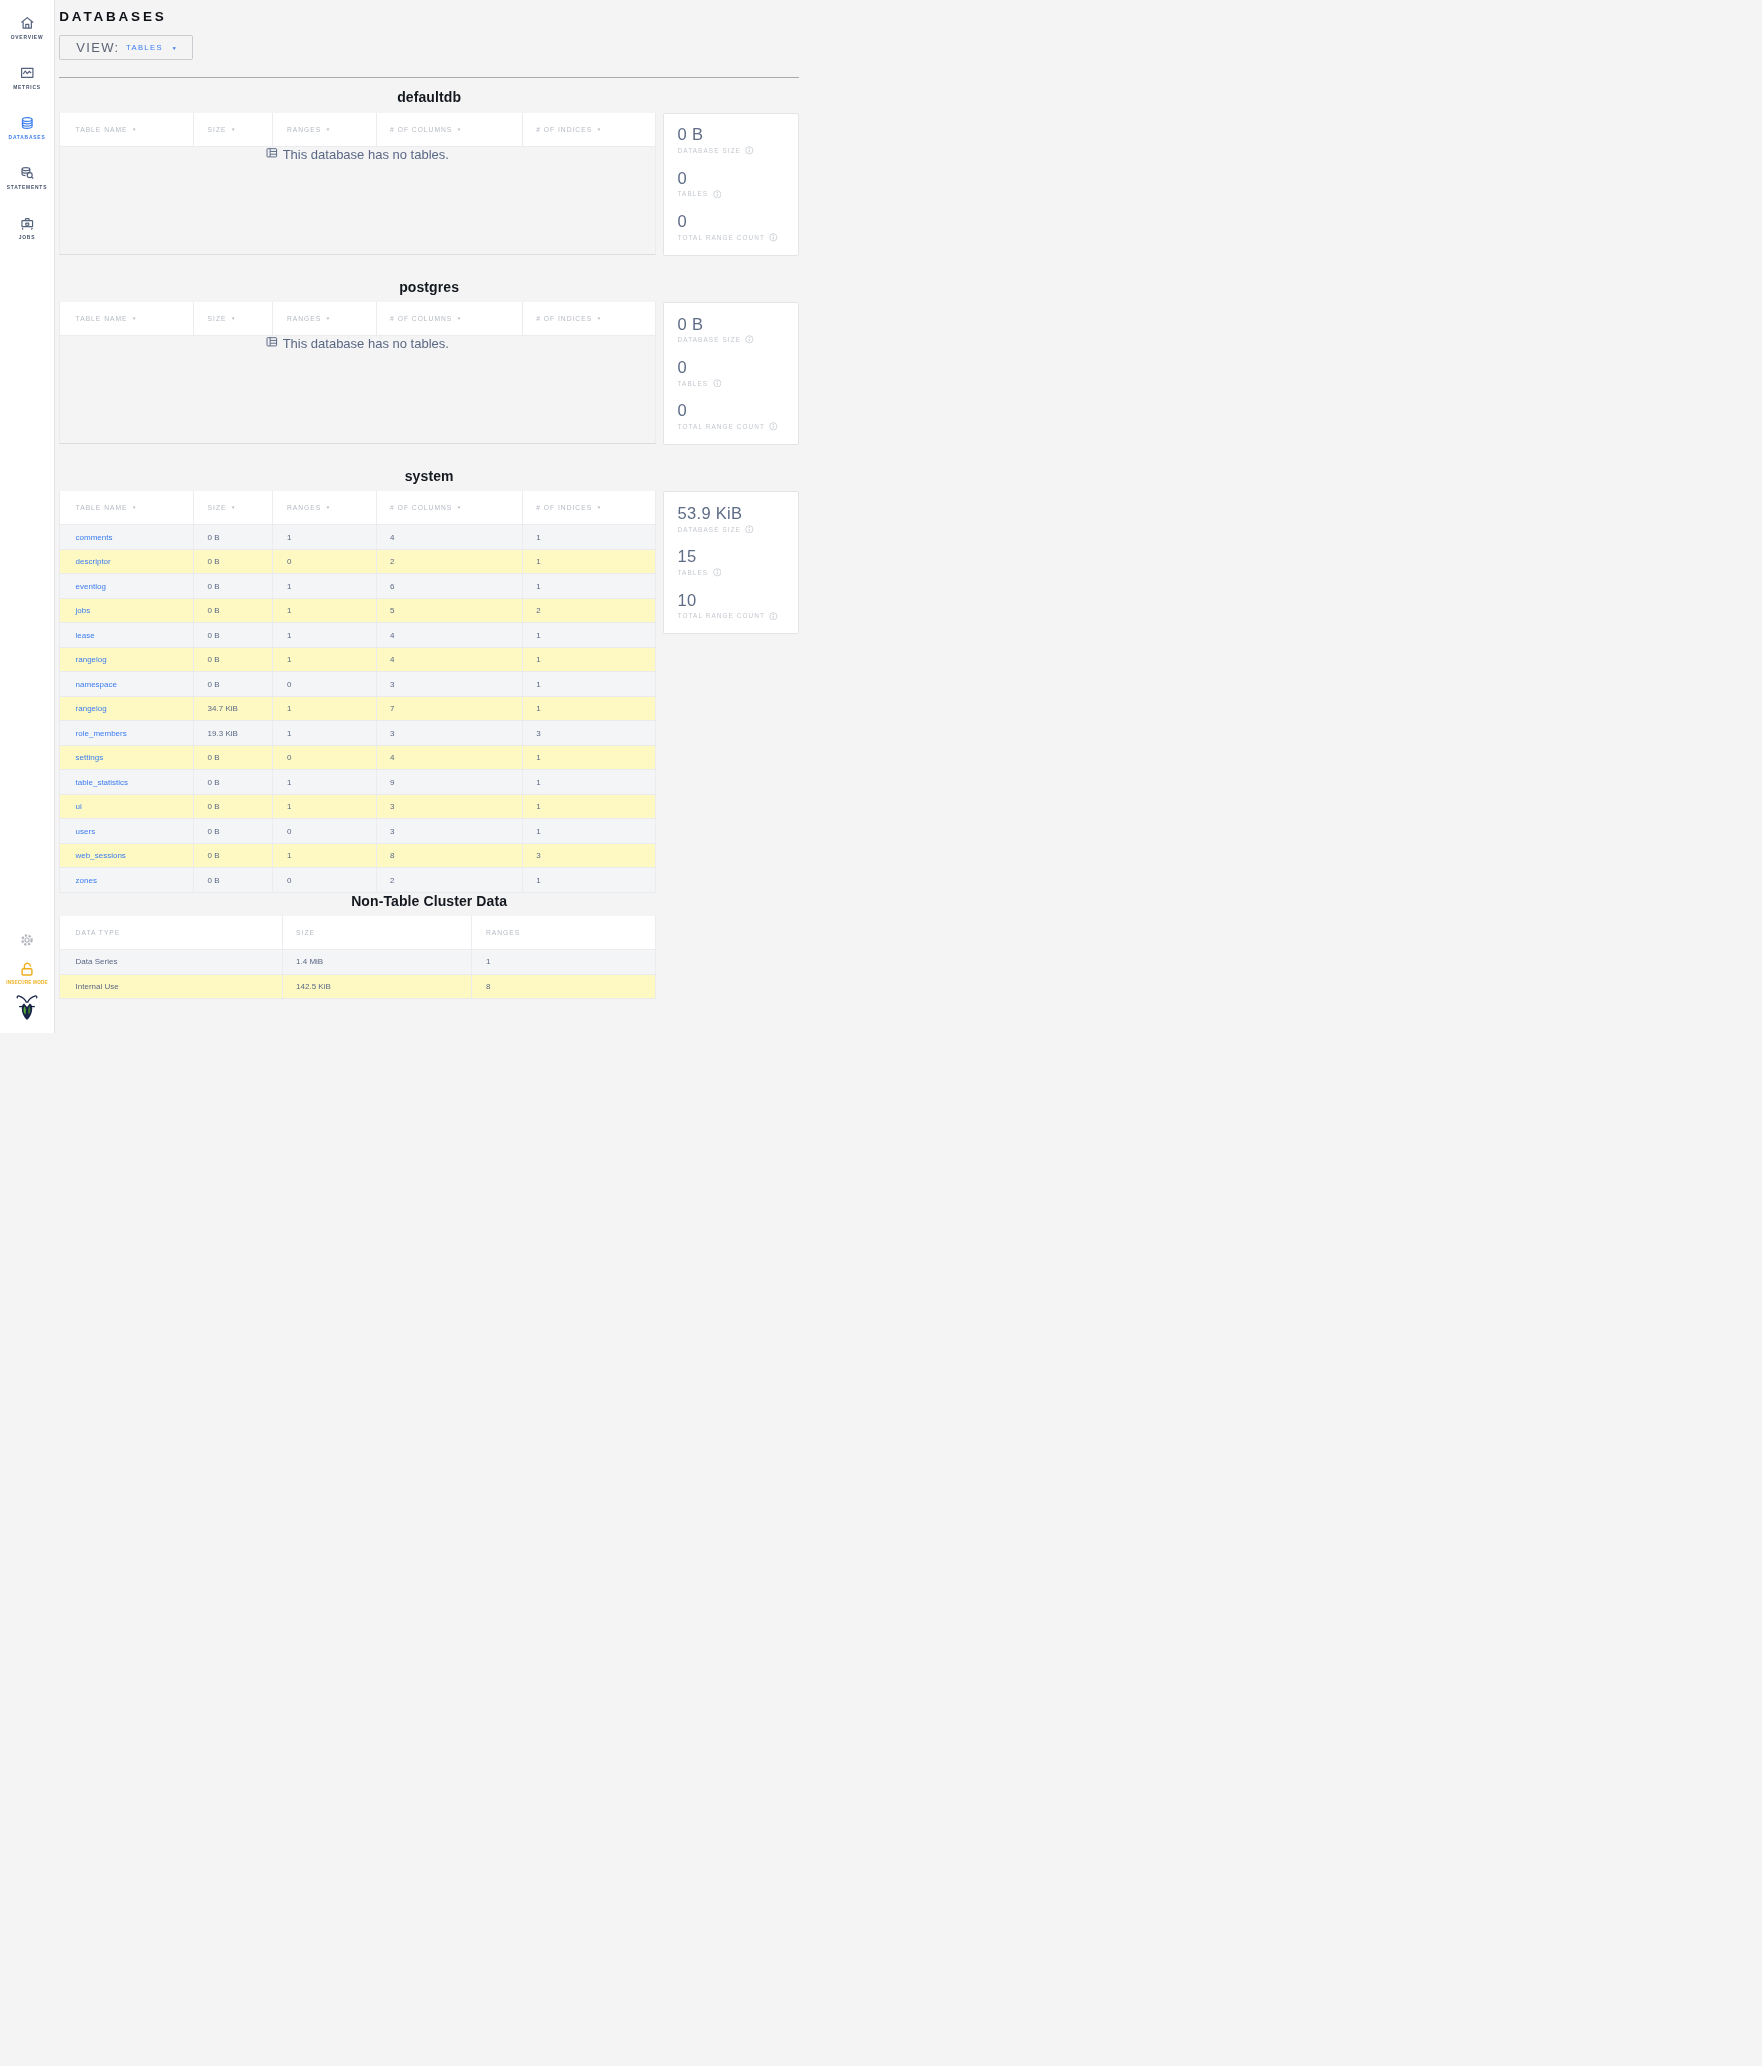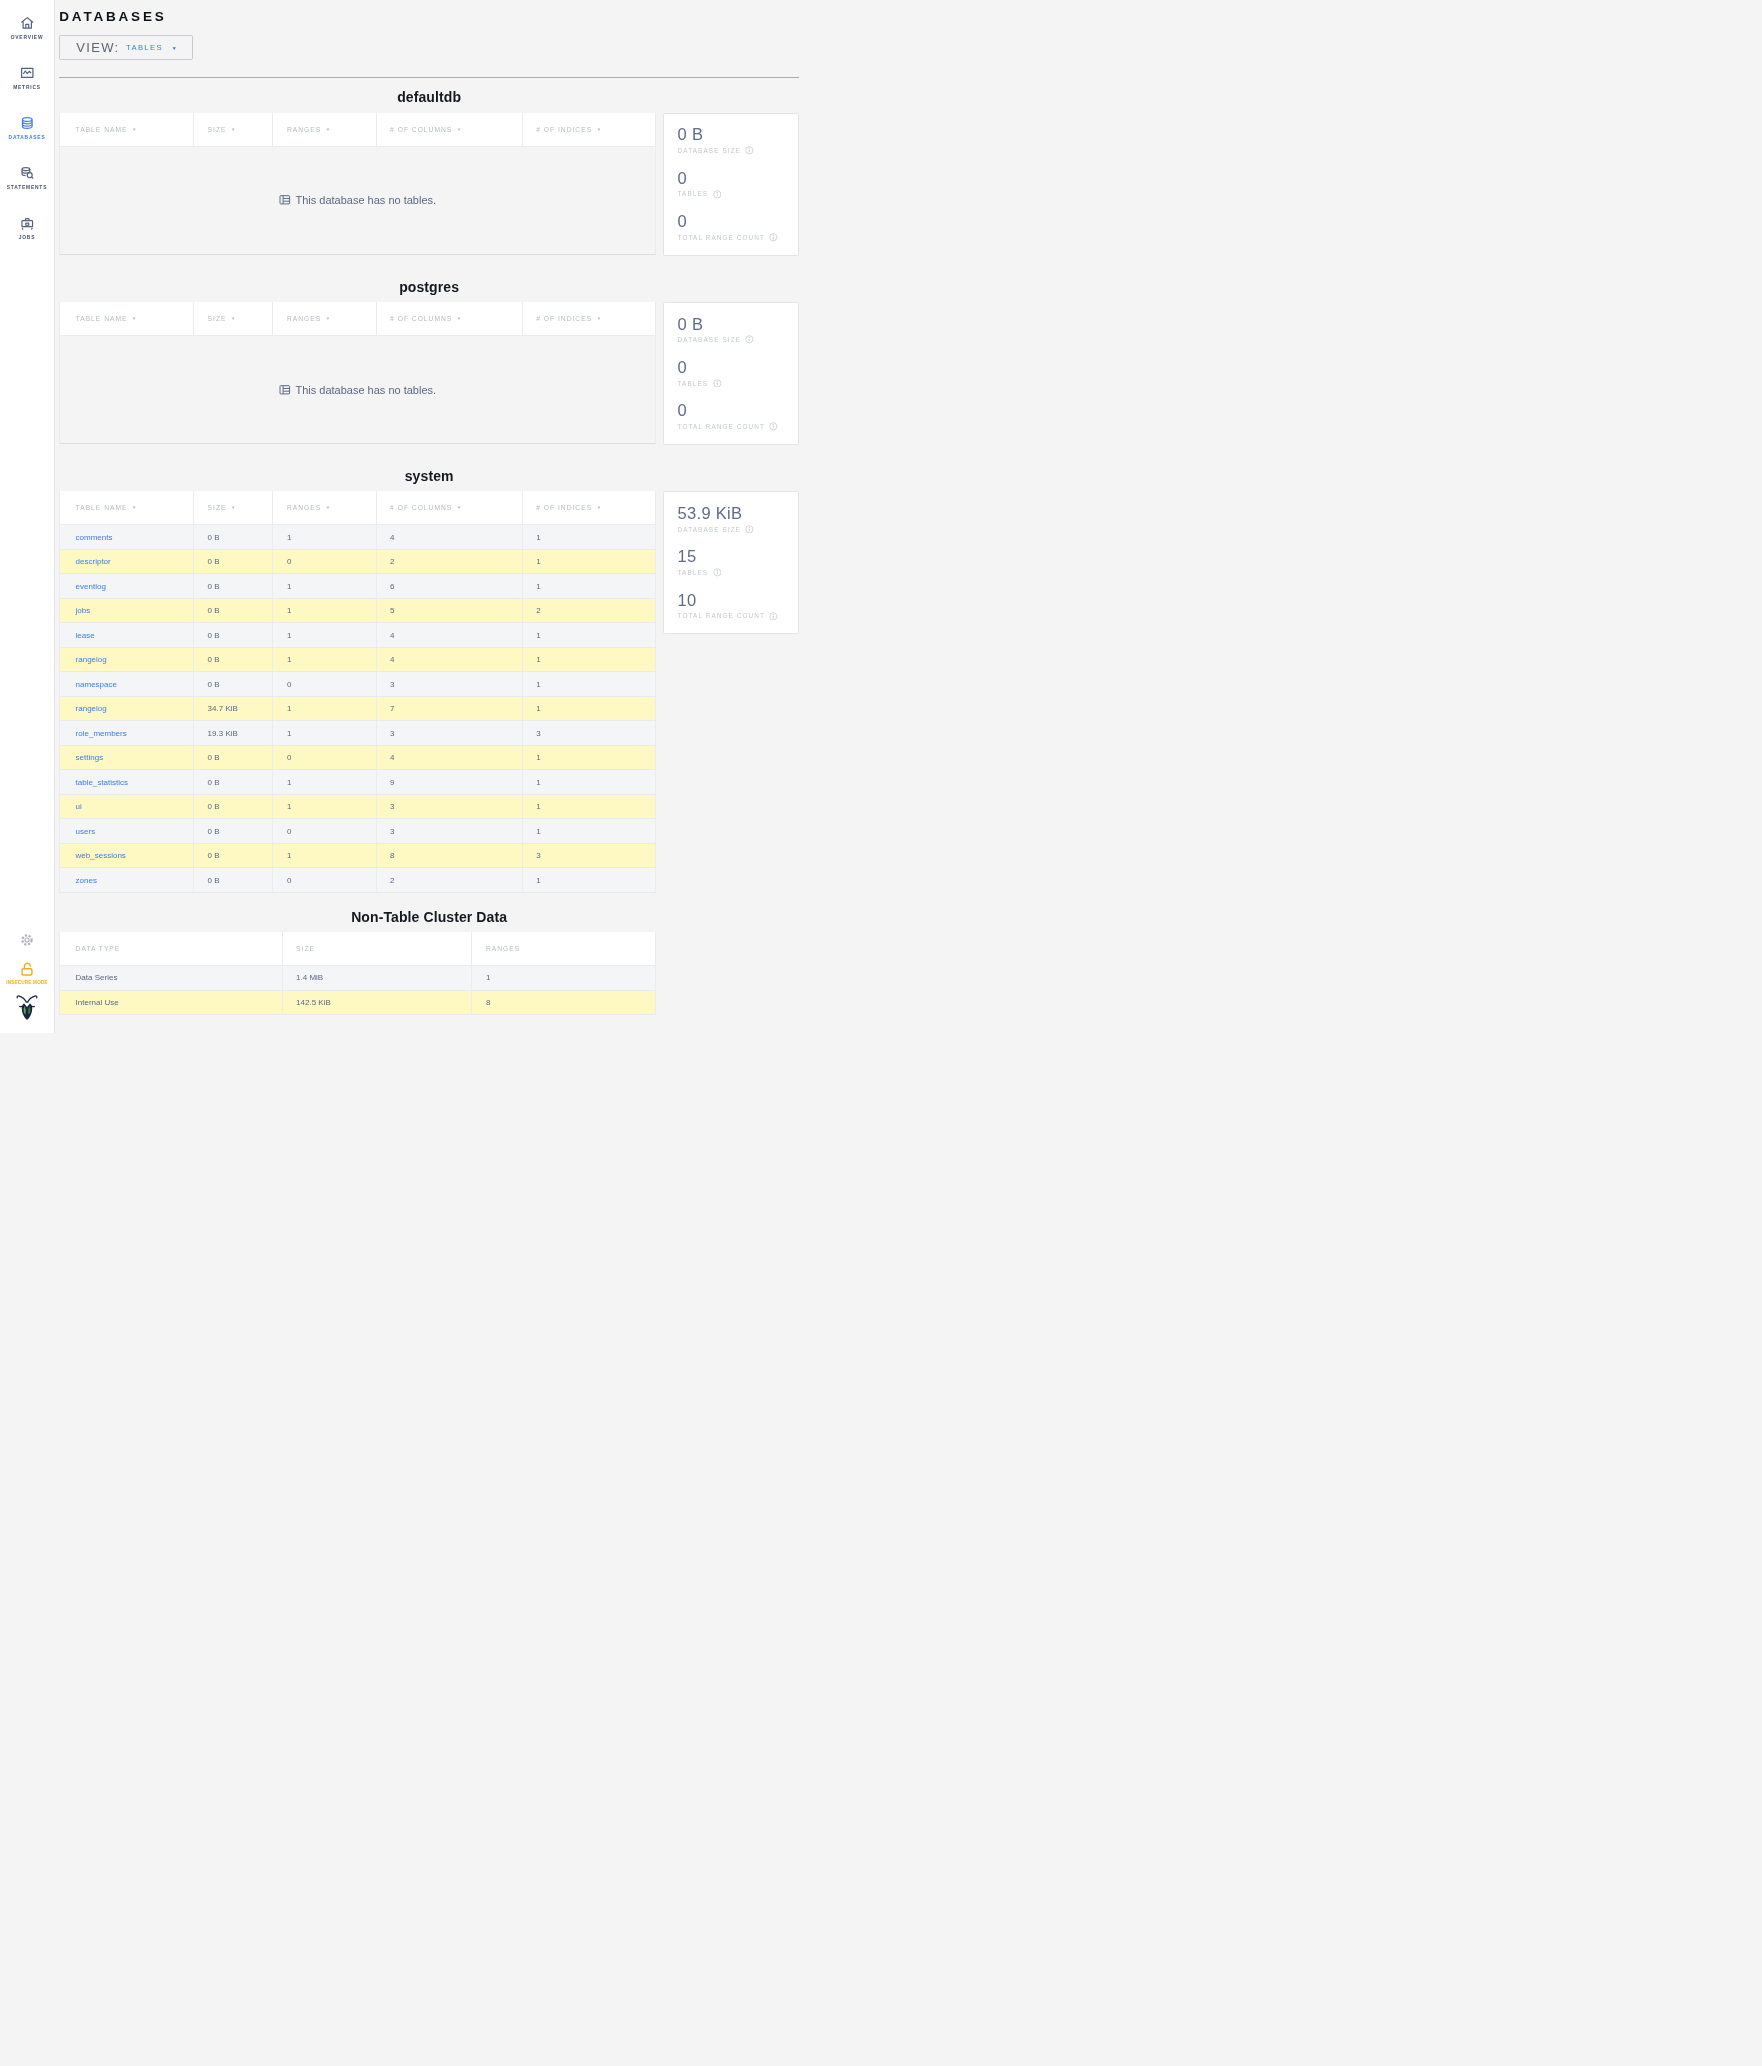--- a/index.html
+++ b/index.html
@@ -31,43 +31,43 @@
              padding:0 14.7px 0 16px; border:0.6px solid #c9cbd0; border-radius:1.8px;
              cursor:pointer; }
   .vd-label { font-size:13px; letter-spacing:1.3px; color:#5d6575; }
   .vd-value { margin-left:6.7px; font-size:7.7px; letter-spacing:1.3px; color:#3b7cf0; }
   .vd-caret { margin-left:8.6px; font-size:5.5px; color:#3b7cf0; transform:scaleY(.85); }
   .divider { margin-top:16.5px; height:0.6px; background:#ababae; }
 
   
   .db-section { margin-top:23px; }
   .db-section.first { margin-top:12.2px; }
-  .nt-section { margin-top:16px; }
+  .nt-section { }
   .sec-title { font-size:14px; font-weight:700; color:#14181f; letter-spacing:0.1px;
                margin-bottom:7.3px;text-align:center; }
   .sec-body { display:flex; align-items:flex-start; }
 
   .db-table { width:597px; }
   .thead { display:flex; }
   .th { height:34px; background:#fff; display:flex; align-items:center; padding-left:13.5px;
         border-right:0.6px solid #ececef; border-bottom:0.6px solid #ececef;
         font-size:6.7px; letter-spacing:1px; color:#b4bac3; cursor:pointer; }
   .th:first-child { border-left:0.6px solid #ececef; padding-left:15.3px; }
   .arr { font-size:4.9px; color:#b9bec5; margin-left:4.3px; transform:scaleY(.9); }
   .tr { display:flex; height:24.5px; }
   .tr.odd { background:#f4f5f7; }
   .tr.even { background:#fef9c3; }
   .td { display:flex; align-items:center; padding-left:13.5px;
         border-right:0.6px solid #ececef; border-bottom:0.6px solid #e9eaec;
         font-size:8px; color:#5a6884; }
   .td:first-child { border-left:0.6px solid #ececef; padding-left:15.3px; }
   .td a { color:#3b7cf0; text-decoration:none; cursor:pointer; }
   .empty-body { height:108px; background:#f4f4f5; border:0.6px solid #ececef; border-top:none;
-                border-bottom:0.6px solid #dcdde0; display:flex; align-items:center;
-                justify-content:center; font-size:11px; color:#5a6884; }
+                border-bottom:0.6px solid #dcdde0; display:flex; align-items:flex-start;
+                justify-content:center; font-size:13px; color:#5a6884; }
   .empty-body svg { margin-right:4.9px; }
 
   
   .c0{width:22.6%} .c1{width:13.3%} .c2{width:17.3%} .c3{width:24.5%} .c4{width:22.3%}
   
   .na{width:37.4%} .nb{width:31.8%} .nc{width:30.8%}
 
   .stat-card { width:136px; height:143px; margin-left:7.3px; background:#fff;
                border:0.6px solid #e3e4e7; border-radius:1.8px; padding:11.6px 13.5px; }
   .stat + .stat { margin-top:14px; }

